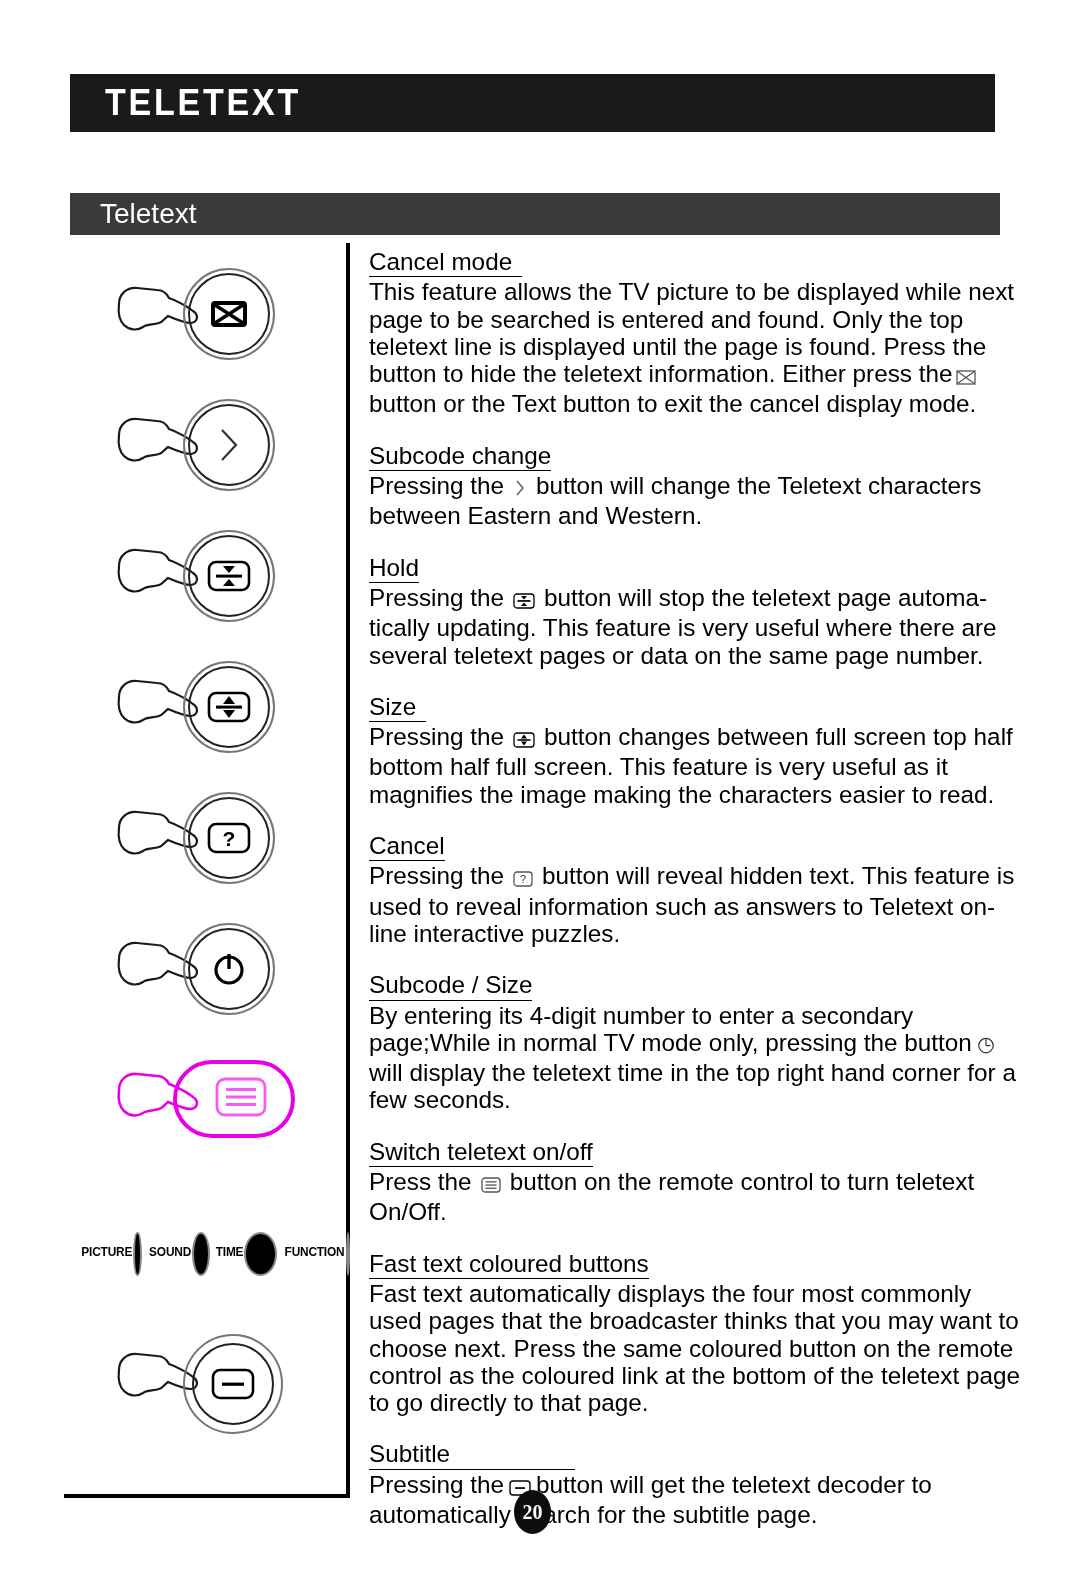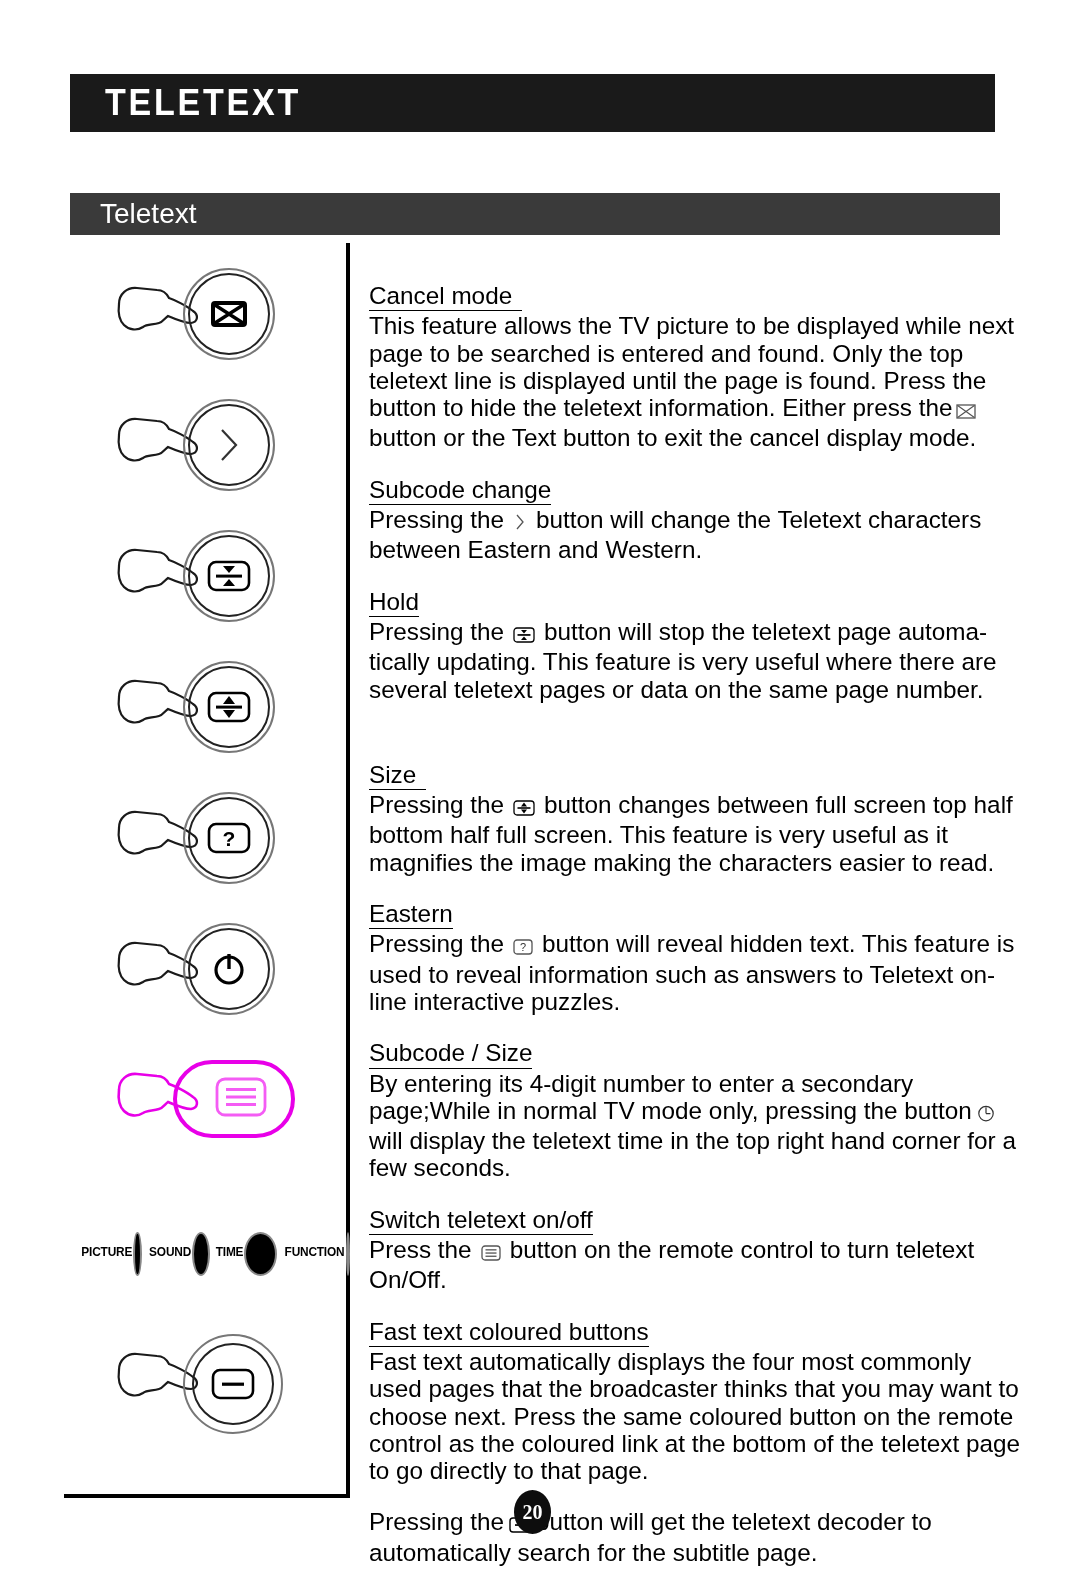--- a/index.html
+++ b/index.html
@@ -176,21 +176,21 @@
     line-height: 27.3px;
   }
   .block { margin-bottom: 24px; }
   .heading {
     display: inline-block;
     border-bottom: 1.6px solid #000;
     padding-bottom: 1px;
     margin-bottom: 1px;
     white-space: nowrap;
   }
-  .heading.pad-sm { padding-right: 10px; margin-top: 34px; }
+  .heading.pad-sm { padding-right: 10px; }
   .heading.pad-lg { padding-right: 125px; }
   .body-text { display: block; }
 
   
   .ig {
     display: inline-block;
     vertical-align: -3px;
     margin: 0 4px;
   }
 
@@ -395,21 +395,21 @@
     <div><span class="heading pad-sm">Size</span></div>
     <span class="body-text"><span>Pressing the</span><span class="ig" style="margin:0 9px;"><svg width="22" height="16" viewBox="0 0 22 16">
             <rect x="1" y="1" width="20" height="14" rx="3" fill="#fff" stroke="#000" stroke-width="1.3"></rect>
             <path d="M8,6.6 L14,6.6 L11,2.6 Z" fill="#000"></path>
             <rect x="4.5" y="7.2" width="13" height="1.6" fill="#000"></rect>
             <path d="M8,9.4 L14,9.4 L11,13.4 Z" fill="#000"></path>
           </svg></span><span>button changes between full screen  top half  bottom half  full screen. This feature is very useful as it magnifies the image making the characters easier to read.</span></span>
   </div>
 
   <div class="block">
-    <div><span class="heading">Eastern</span></div>
+    <div><span class="heading">Cancel</span></div>
     <span class="body-text"><span>Pressing the</span><span class="ig" style="margin:0 9px;"><svg width="20" height="16" viewBox="0 0 20 16">
             <rect x="1" y="1" width="18" height="14" rx="3" fill="#fff" stroke="#555" stroke-width="1.3"></rect>
             <text x="10" y="12" text-anchor="middle" font-size="11" font-family="Liberation Sans, sans-serif" fill="#333">?</text>
           </svg></span><span>button will reveal hidden text. This feature is used to reveal information such as answers to Teletext on-line interactive puzzles.</span></span>
   </div>
 
   <div class="block">
     <div><span class="heading">Subcode / Size</span></div>
     <span class="body-text"><span>By entering its 4-digit number to enter a secondary page;While in normal TV mode only, pressing the button</span><span class="ig" style="margin:0 5px;"><svg width="18" height="18" viewBox="0 0 18 18">
             <circle cx="9" cy="9.6" r="7.2" fill="none" stroke="#333" stroke-width="1.2"></circle>
@@ -426,20 +426,21 @@
             <rect x="4.5" y="10.6" width="11" height="1.3" fill="#555"></rect>
           </svg></span><span>button on the remote control to turn teletext  On/Off.</span></span>
   </div>
 
   <div class="block">
     <div><span class="heading">Fast text coloured buttons</span></div>
     <span class="body-text">Fast text automatically displays the four most commonly used pages that the broadcaster thinks that you may want to choose next. Press the same coloured button on the remote control as the coloured link at the bottom of the teletext page to go directly to that page.</span>
   </div>
 
   <div class="block">
+    <div><span class="heading pad-lg">Subtitle</span></div>
     <span class="body-text"><span>Pressing the</span><span class="ig" style="margin:0 5px;"><svg width="22" height="16" viewBox="0 0 22 16">
             <rect x="1" y="1" width="20" height="14" rx="3" fill="#fff" stroke="#000" stroke-width="1.4"></rect>
             <rect x="6" y="7.2" width="10" height="1.7" fill="#000"></rect>
           </svg></span><span>button will get the teletext decoder to automatically search for the subtitle page.</span></span>
   </div>
 
 </div>
 
 <div class="page-num">
   <span>20</span>

